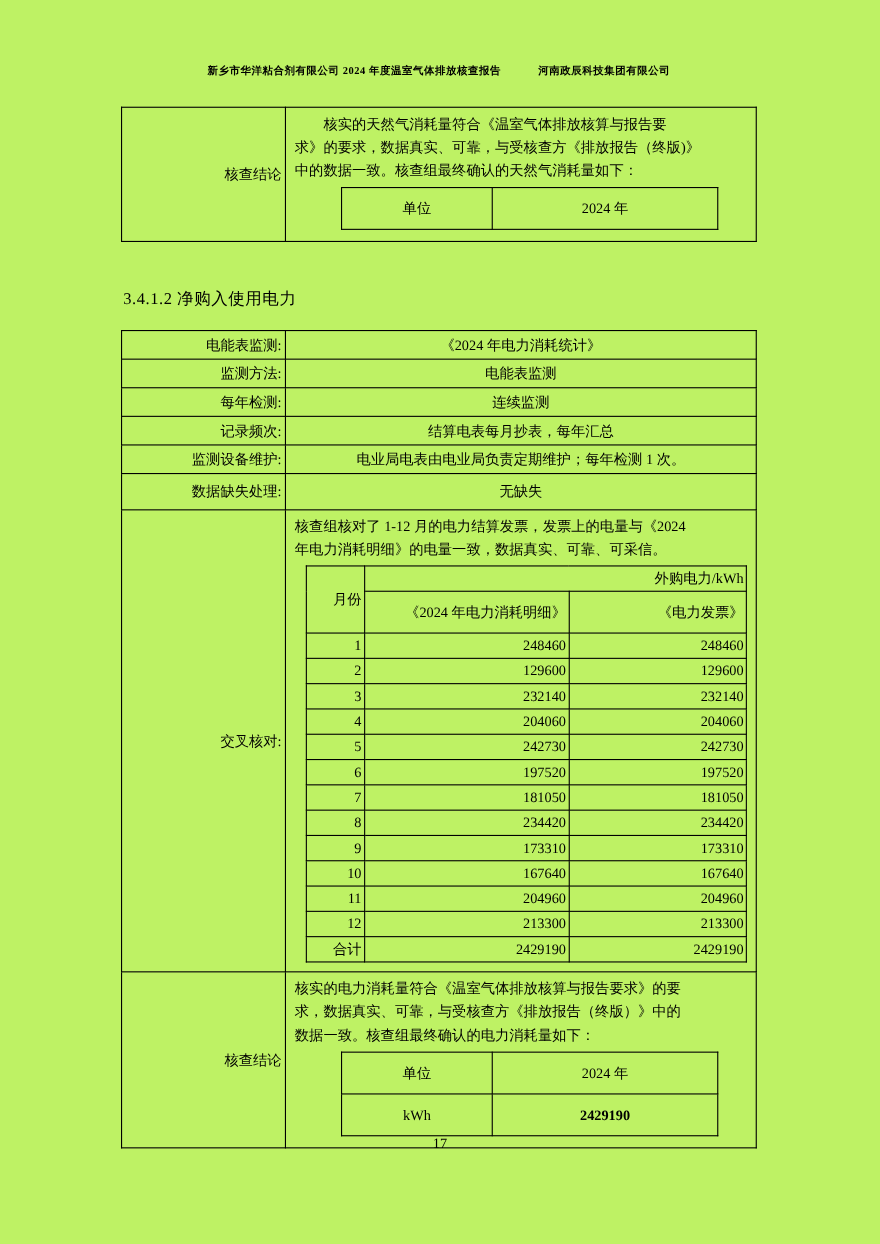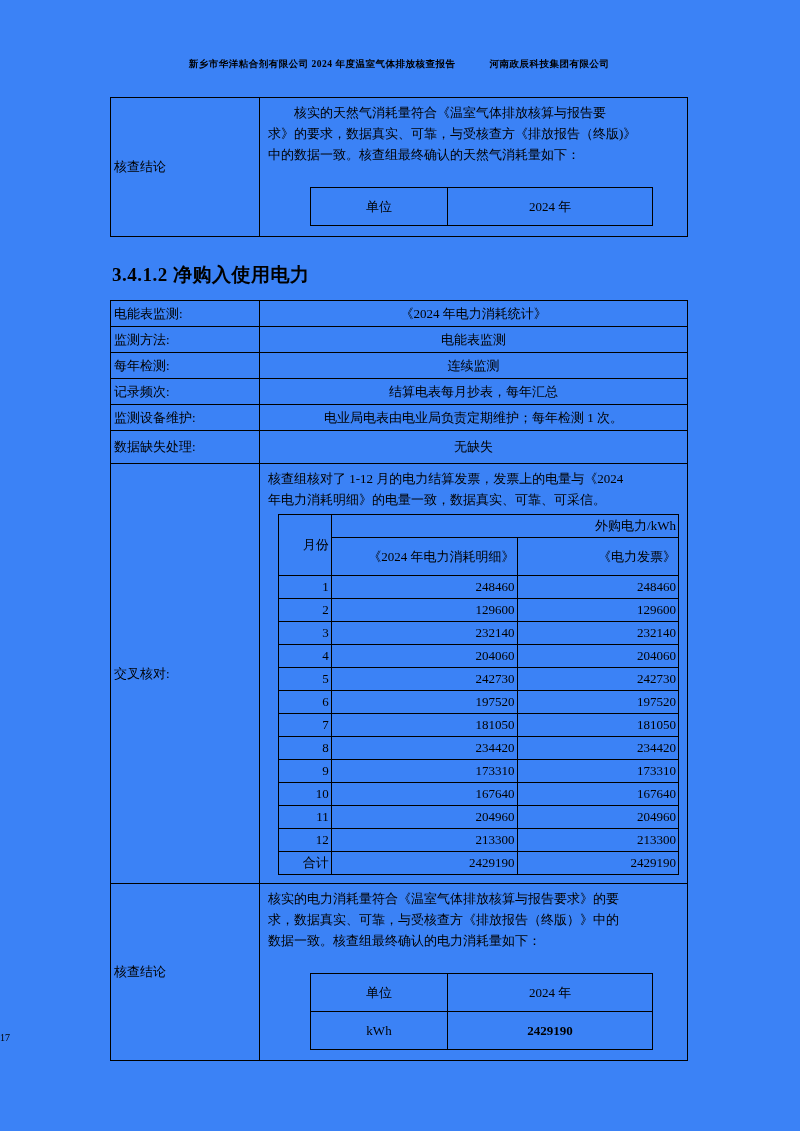--- a/index.html
+++ b/index.html
@@ -1,59 +1,59 @@
 <!DOCTYPE html>
 <html><head>
 <meta charset="utf-8">
 <style>
   html, body { margin:0; padding:0; background:#ffffff; }
   .page {
-    position:relative; width:800px; height:1131px; background:#3b82f6;
+    position:relative; width:800px; height:1131px; background:#bef264;
     font-family:"Liberation Serif","DejaVu Serif",serif; color:#000;
     overflow:hidden;
   }
   .doc-header {
     position:absolute; top:58px; left:110px; width:578px;
     display:flex; justify-content:center; gap:34px;
     font-size:9.5px; font-weight:bold; white-space:nowrap;
     letter-spacing:0.5px;
   }
   table.outer {
     position:absolute; left:110px; width:578px;
     border-collapse:collapse; table-layout:fixed;
   }
   #table1 { top:97px; }
   #table2 { top:300px; }
   .outer td { border:1px solid #000; font-size:13px; vertical-align:middle; }
-  .lbl-col { width:142px; text-align:left; padding:2px 3px; }
+  .lbl-col { width:142px; text-align:right; padding:2px 3px; }
   .val-cell { text-align:center; padding:2px 4px; height:21px; }
   .tall { height:28px;margin-top:28px; }
   .content-cell { vertical-align:top; padding:4px 8px 8px 8px; }
   .para { margin:0; line-height:21px; white-space:pre-line; text-align:left; }
   .para.indent { text-indent:2em; }
-  table.mini { border-collapse:collapse; margin:22px 0 2px 42px; }
+  table.mini { border-collapse:collapse; margin:5px 0 2px 42px; }
   .mini td { border:1px solid #000; text-align:center; font-size:13px; height:35px; }
   .mini .c1 { width:134px; }
   .mini .c2 { width:202px; }
   .bold { font-weight:bold; }
   table.elec { border-collapse:collapse; margin:4px 0 0 10px; }
   .elec td { border:1px solid #000; text-align:right; font-size:13px; padding:0 2px; height:21px; }
   .elec .mcol { width:50px; }
   .elec .dcol { width:190px; }
   .elec .icol { width:164px; }
   .elec .ghead { height:22px; }
   .elec .shead { height:37px; }
   .elec .trow td { height:22px; }
   .section-heading {
     position:absolute; left:112px; top:262px;
-    font-size:19px; letter-spacing:0.5px;font-weight:bold;
+    font-size:15px; letter-spacing:0.5px;
   }
   .page-num {
     position:absolute; top:1032px; left:0; width:100%;
-    text-align:left; font-size:10px;
+    text-align:center; font-size:13px;
   }
 </style>
 </head>
 <body>
 
 <div class="page">
 
   <div class="doc-header">
     <span>新乡市华洋粘合剂有限公司 2024 年度温室气体排放核查报告</span>
     <span>河南政辰科技集团有限公司</span>

